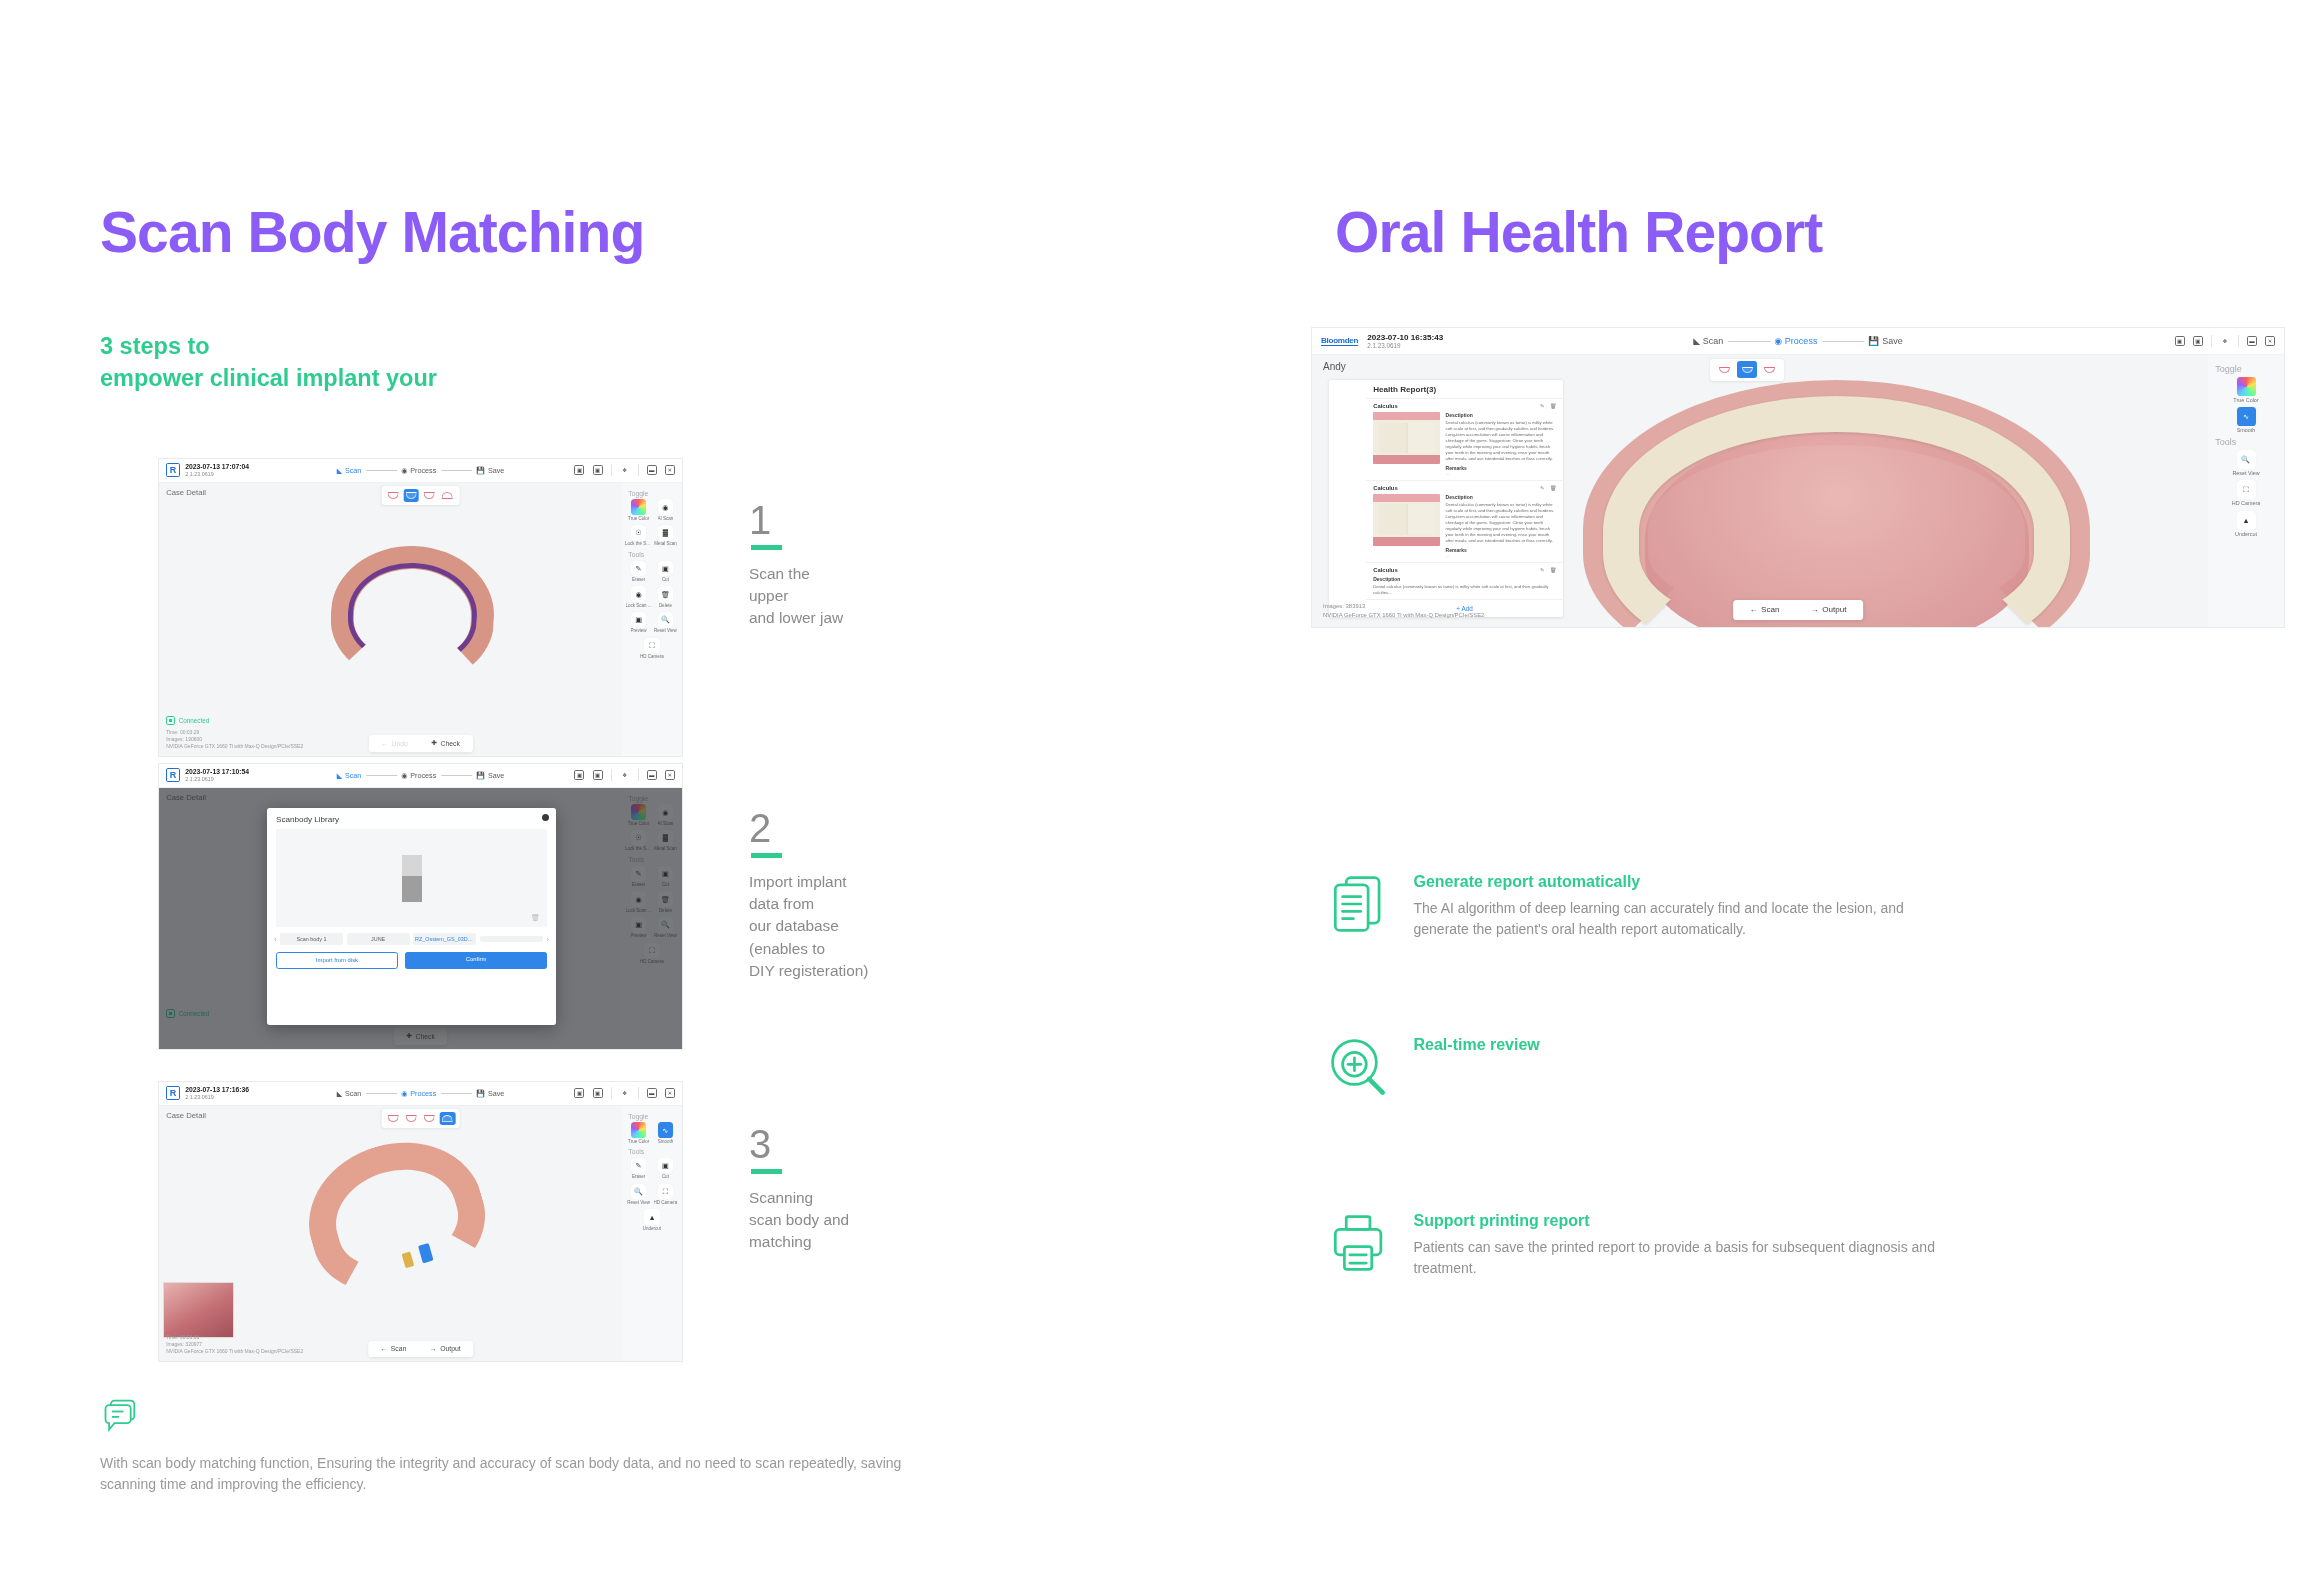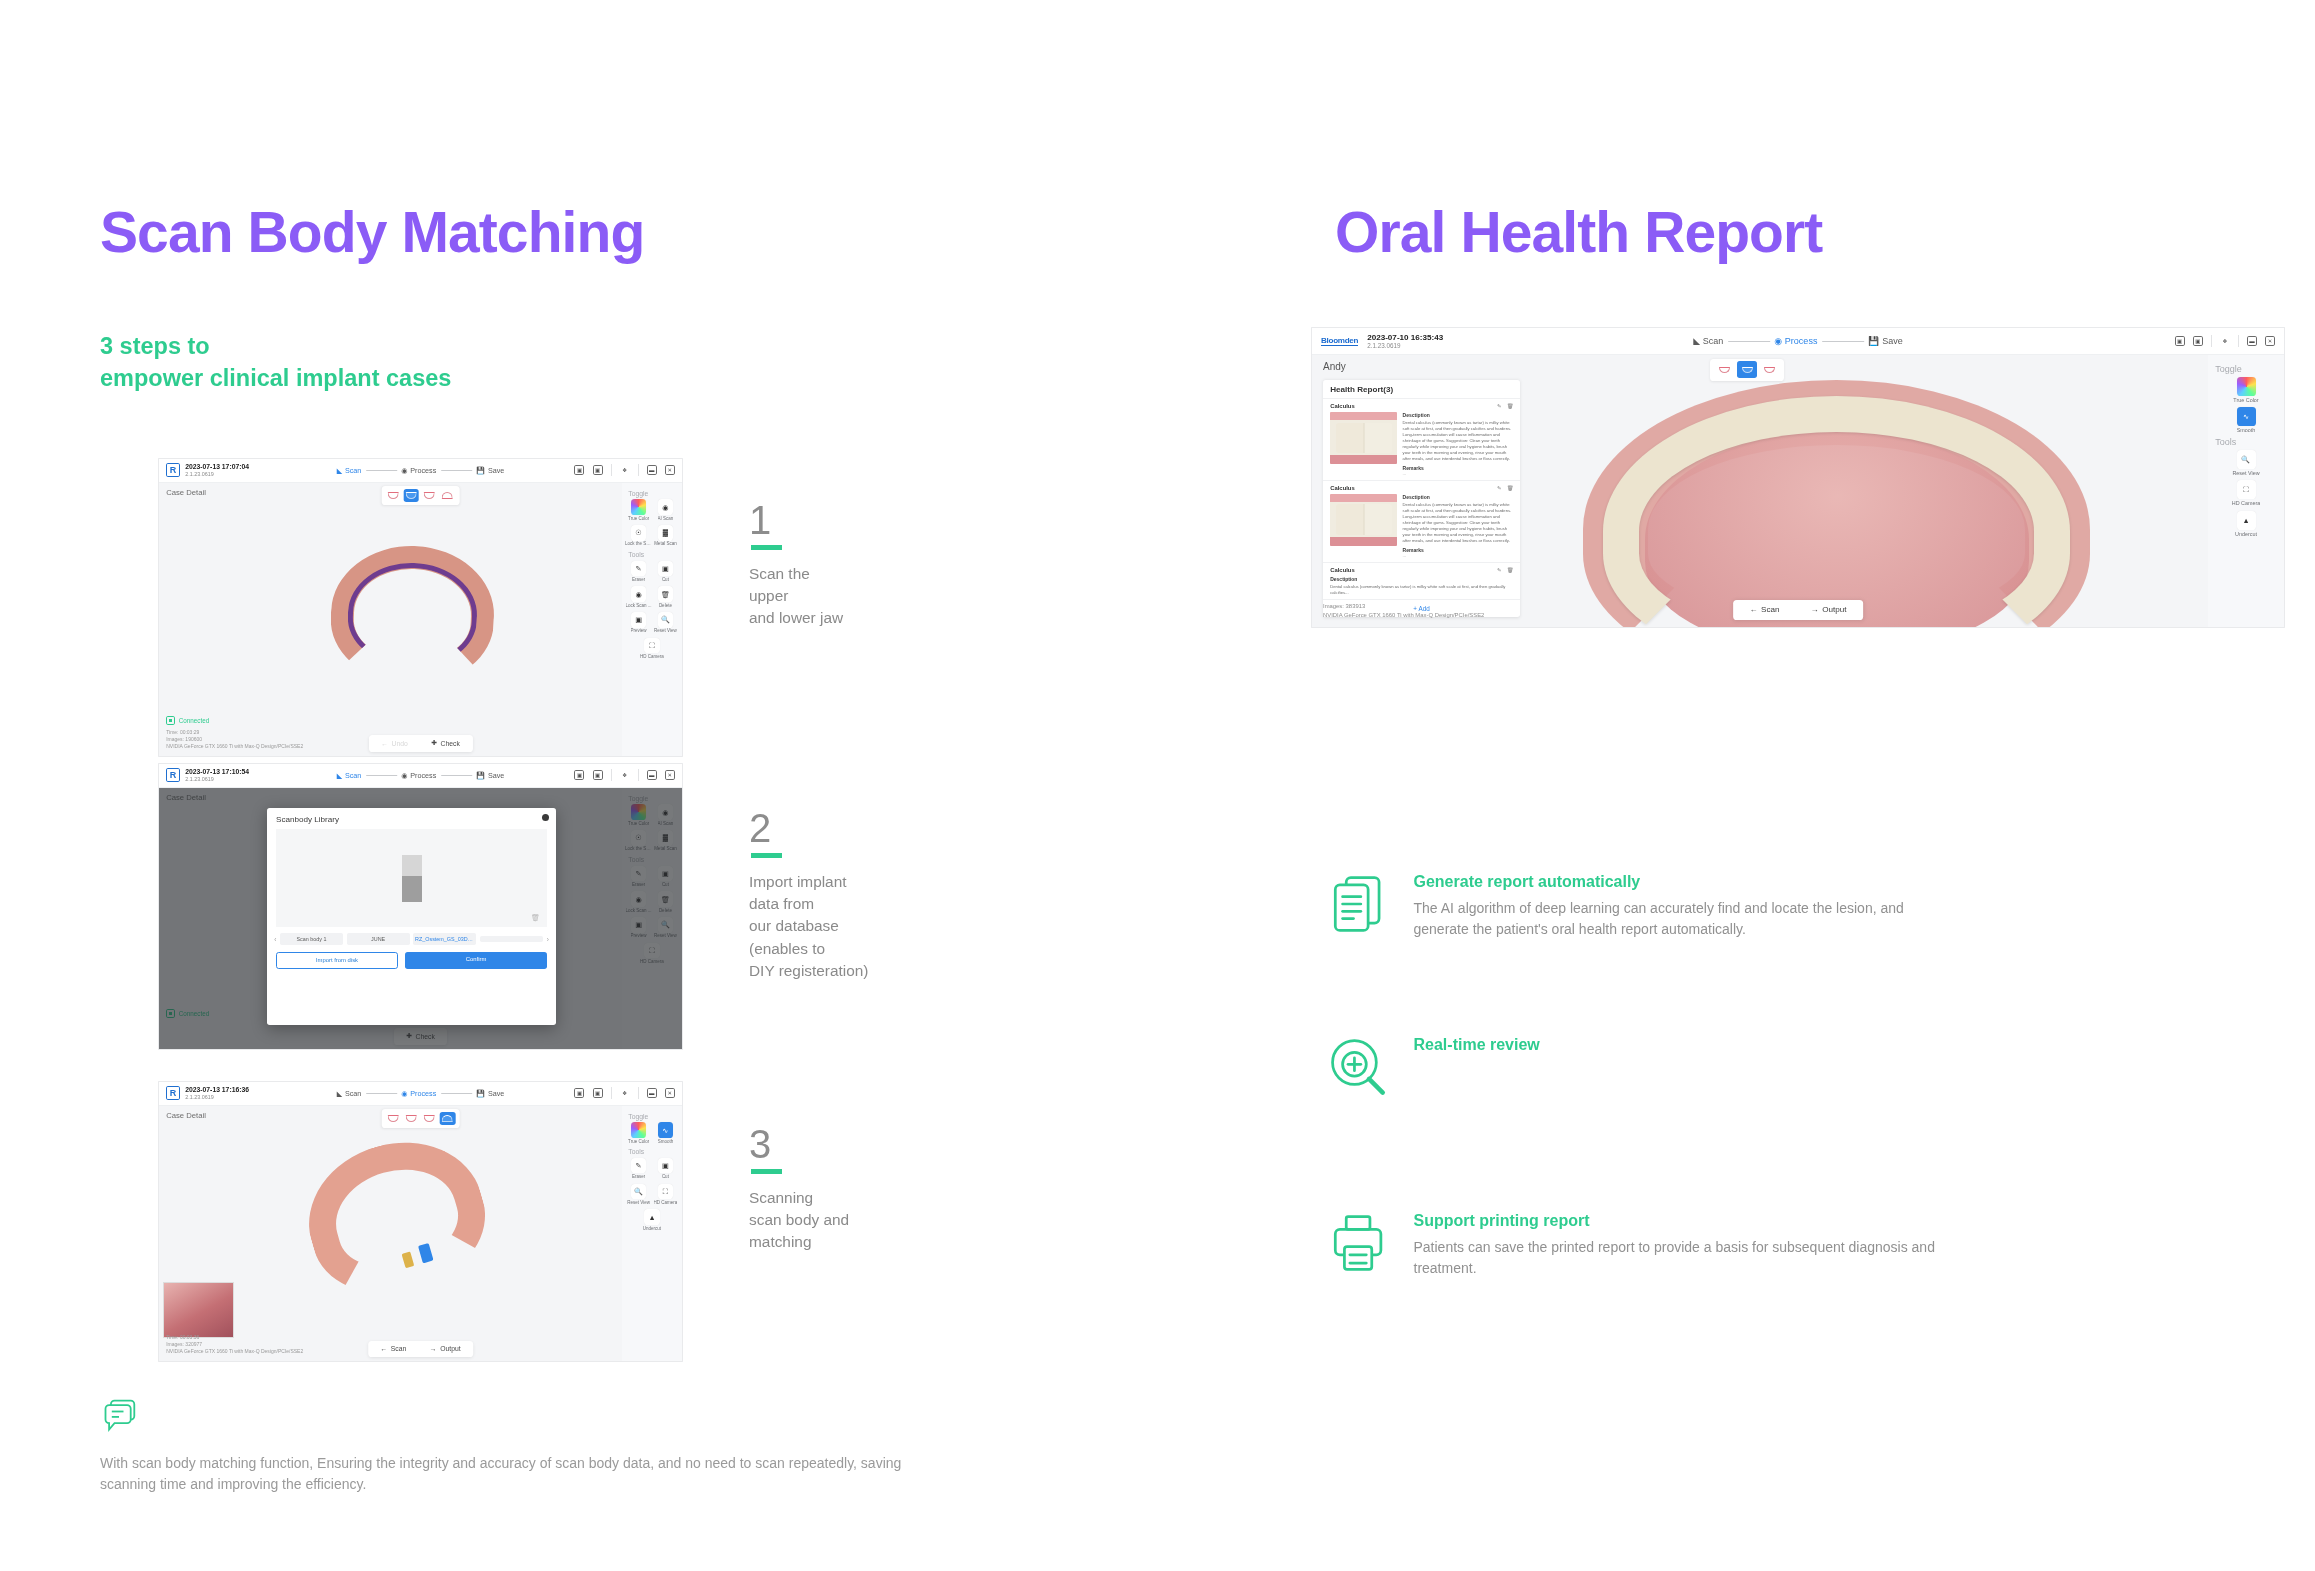--- a/index.html
+++ b/index.html
@@ -162,23 +162,23 @@
               border: 0.9px solid #ddd; }
 
   
   .app-big { position: absolute; left: 27px; top: 328px; width: 972px; height: 299px;
              background: #f3f4f6; box-shadow: 0 0 0 0.9px #e7e8ea; overflow: hidden; }
   .big-header { height: 27px; background: #fff; display: flex; align-items: center; padding: 0 9px;
                 position: relative; border-bottom: 0.9px solid #eef0f2; }
   .big-body { position: relative; width: 100%; height: calc(100% - 27px); background: #f4f5f7; }
   .user-name { position: absolute; left: 11px; top: 6.3px; font-size: 10px; color: #555; }
 
-  .report-panel { position: absolute; left: 11px; top: 25px; width: 197px; height: 237px;
+  .report-panel { position: absolute; left: 17px; top: 25px; width: 234px; height: 237px;
                   background: #fff; border-radius: 2.7px; box-shadow: 0 0.9px 3.6px rgba(0,0,0,.1);
-                  overflow: hidden; font-size: 5.4px; }
+                  overflow: hidden; font-size: 5.4px; padding-left: 37px; }
   .rp-title { font-size: 8.1px; font-weight: bold; color: #333; padding: 5.4px 7.2px 3.6px; }
   .rp-card { border-top: 0.9px solid #eff0f2; padding: 4.5px 7.2px 3.6px; position: relative; }
   .rp-head { font-size: 5.9px; font-weight: bold; color: #333; margin-bottom: 2.7px; }
   .rp-icons { position: absolute; right: 6.3px; top: 4.5px; display: flex; gap: 5.4px; font-size: 5.4px; color: #777; }
   .rp-row { display: flex; gap: 5.4px; }
   .rp-photo { width: 67px; height: 52px; flex: none; border-radius: 0.9px;
               background: linear-gradient(180deg,#e8a8ab 0 16%, #f0ece0 16% 82%, #dc9096 82% 100%);
               position: relative; overflow: hidden; }
   .rp-photo::after { content:""; position:absolute; left:8%; top:20%; width:84%; height:58%;
               background: linear-gradient(90deg,#efe9da 48%, #e2dccb 50%, #f2eee2 52%); border-radius:2.7px; }
@@ -231,21 +231,21 @@
 <body>
 
 <div class="page">
 
   <div class="col-left">
 
     <h1 class="big-title" style="position:absolute;left:100px;top:204px;">Scan Body Matching</h1>
 
     <div style="position:absolute;left:100px;top:330px;">
       <div class="sub-title">3 steps to</div>
-      <div class="sub-title">empower clinical implant cases</div>
+      <div class="sub-title">empower clinical implant your</div>
     </div>
 
     <div class="app" style="left:159px;top:459px;width:523px;height:297px;">
       <div class="app-header">
         <span class="logo-box">R</span>
         <span class="hdr-stamp">
           <span class="hdr-date" style="display:block">2023-07-13 17:07:04</span>
           <span class="hdr-ver" style="display:block">2.1.23.0619</span>
         </span>
         <span class="hdr-nav">

